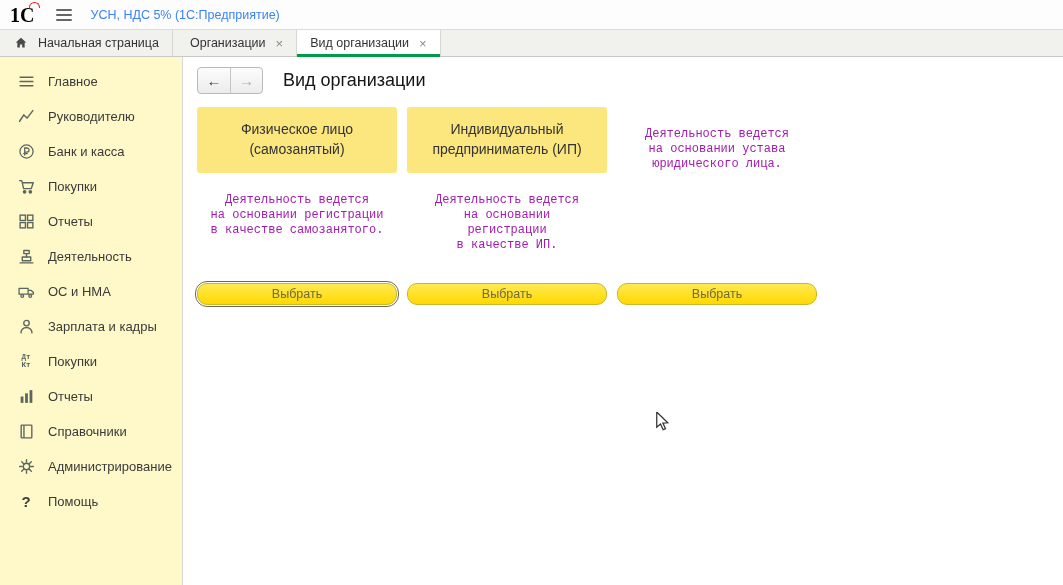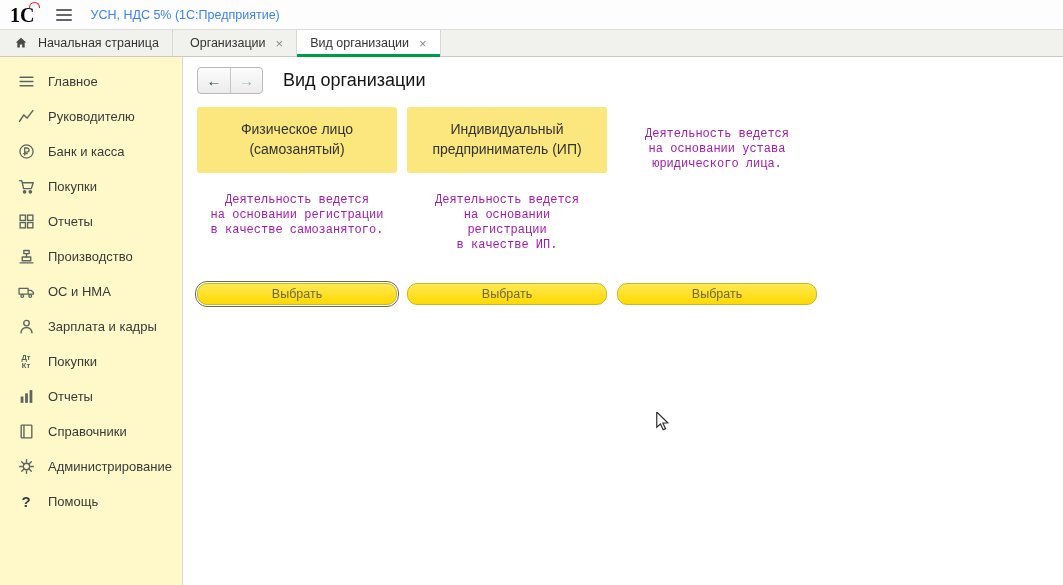--- a/index.html
+++ b/index.html
@@ -50,21 +50,21 @@
   .sidebar {
     width:183px; flex:none; background:#FFF9C9; border-right:1px solid #d6d6d6;
     padding-top:7px;
   }
   .side-item {
     height:35px; display:flex; align-items:center; padding-left:17px; gap:13px;
     font-size:13px; color:#3a3a3a; cursor:pointer;
   }
   .icn { width:18px; height:18px; flex:none; display:flex; align-items:center; justify-content:center; }
   .icn svg { display:block; }
-  .icn.dtkt { flex-direction:column; color:#51605b; font-size:7.5px; line-height:7.5px; font-weight:bold; }
+  .icn.dtkt { flex-direction:column; color:#51605b; font-size:7.5px; line-height:7.5px; font-weight:bold;font-family:Liberation Mono, monospace; }
   .icn.dtkt i { font-style:normal; }
   .icn.help { font-size:15px; font-weight:bold; color:#3c3c3c; }
 
   
   .main { flex:1; background:#fff; position:relative; padding:10px 0 0 14px; }
   .topbar { display:flex; align-items:center; gap:20px; }
   .nav-group {
     display:flex; border:1px solid #b9b9b9; border-radius:4px; overflow:hidden;
     background:linear-gradient(#fcfcfc,#ececec);
   }
@@ -188,21 +188,21 @@
 
     <div class="side-item">
       <span class="icn">
         <svg width="17" height="17" viewBox="0 0 16 16" stroke="#5c6660" stroke-width="1.3" fill="none" stroke-linecap="round" stroke-linejoin="round">
             <path d="M2 14 h12"></path>
             <rect x="4" y="8.5" width="8" height="3.5"></rect>
             <path d="M8 8.5 V5.3"></path>
             <rect x="5.5" y="2.3" width="5" height="3"></rect>
           </svg>
       </span>
-      <span>Производство</span>
+      <span>Деятельность</span>
     </div>
 
     <div class="side-item">
       <span class="icn">
         <svg width="17" height="17" viewBox="0 0 16 16" stroke="#5c6660" stroke-width="1.2" fill="none" stroke-linejoin="round">
             <rect x="1" y="5" width="8.5" height="5.5"></rect>
             <path d="M9.5 7 h3 l2 2 v1.5 h-5"></path>
             <circle cx="4" cy="12.3" r="1.3"></circle>
             <circle cx="11.5" cy="12.3" r="1.3"></circle>
           </svg>

